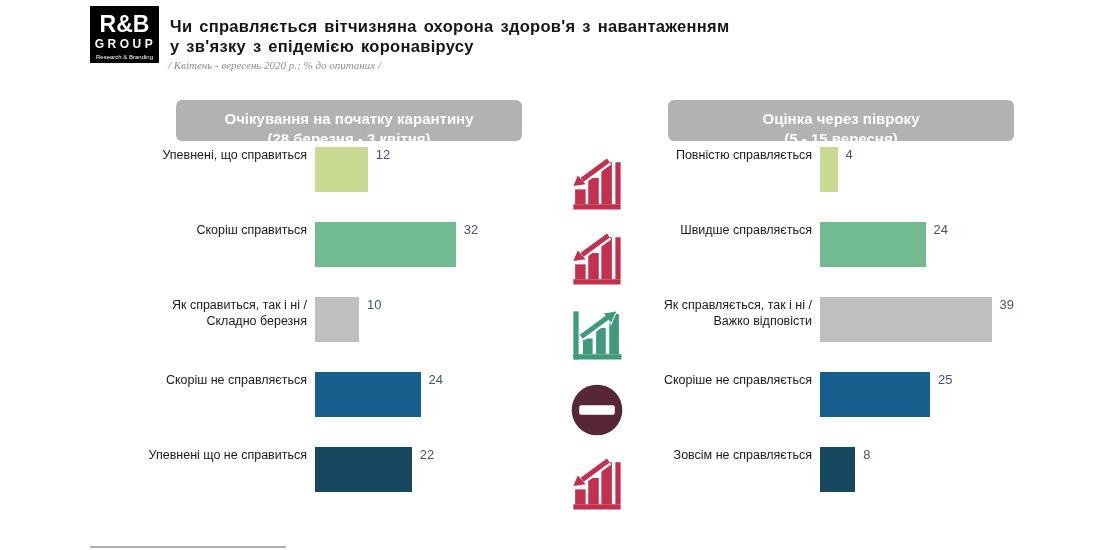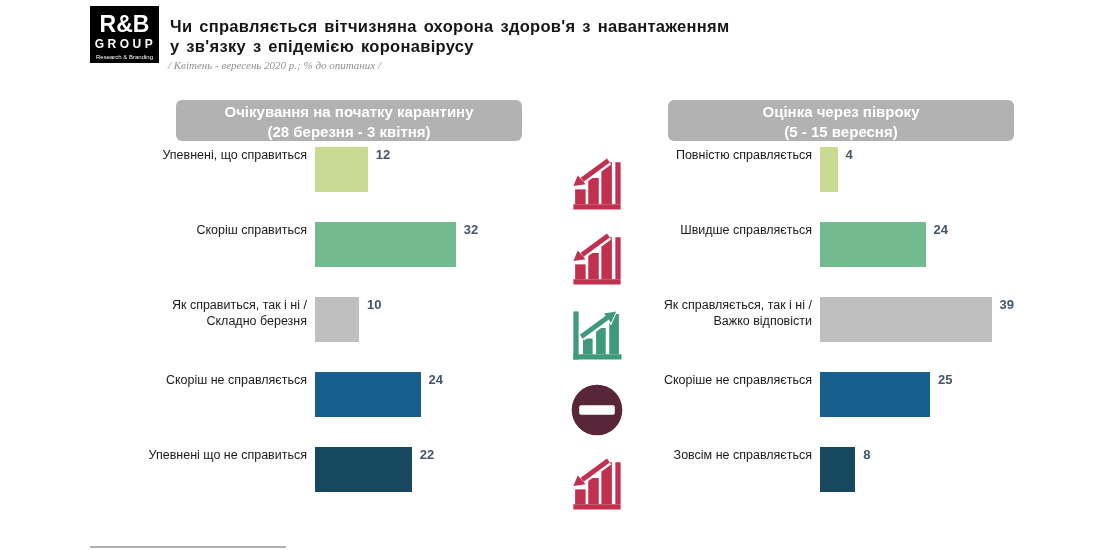--- a/index.html
+++ b/index.html
@@ -14,33 +14,33 @@
   .logo-group{font-size:12px;font-weight:bold;letter-spacing:3.5px;margin-top:1px;margin-left:2px;}
   .logo-sub{font-size:6px;margin-top:3px;}
   
   .title{position:absolute;left:170px;top:16px;color:#161616;
     font-size:16.5px;font-weight:bold;line-height:1.22;letter-spacing:.3px;word-spacing:2px;}
   .subtitle{position:absolute;left:168px;top:59px;color:#8f8f8f;
     font-family:"Liberation Serif",serif;font-style:italic;font-size:11px;}
   
   .panel-header{position:absolute;top:100px;width:346px;height:41px;
     background:#b2b2b2;border-radius:6px;color:#ffffff;font-weight:bold;
-    font-size:15px;text-align:center;line-height:1.33;padding-top:2px;box-sizing:border-box;}
+    font-size:15px;text-align:center;line-height:1.33;padding-top:9px;box-sizing:border-box;}
   .panel-header.left{left:176px;}
   .panel-header.right{left:668px;}
   
   .rows{position:absolute;top:147px;}
   .rows.left{left:132px;}
   .rows.right{left:642px;}
   .row{display:flex;height:75px;}
   .label{width:175px;text-align:right;font-size:12.5px;color:#1a1a1a;line-height:1.3;flex:none;}
   .rows.right .label{width:170px;}
   .label .l2{display:block;}
   .bar{height:45px;margin-left:8px;flex:none;}
-  .value{margin-left:8px;font-size:13px;font-weight:bold;color:#44546a;}
+  .value{margin-left:8px;font-size:13px;font-weight:normal;color:#44546a;}
   
   .icons{position:absolute;left:565px;top:147px;width:64px;}
   .icon-cell{height:75px;display:flex;align-items:center;justify-content:center;}
   
   .bottom-line{position:absolute;left:90px;top:546px;width:196px;height:2px;background:#b0b0b0;}
   .hidden-defs{position:absolute;width:0;height:0;}
 </style>
 </head>
 <body>
 

